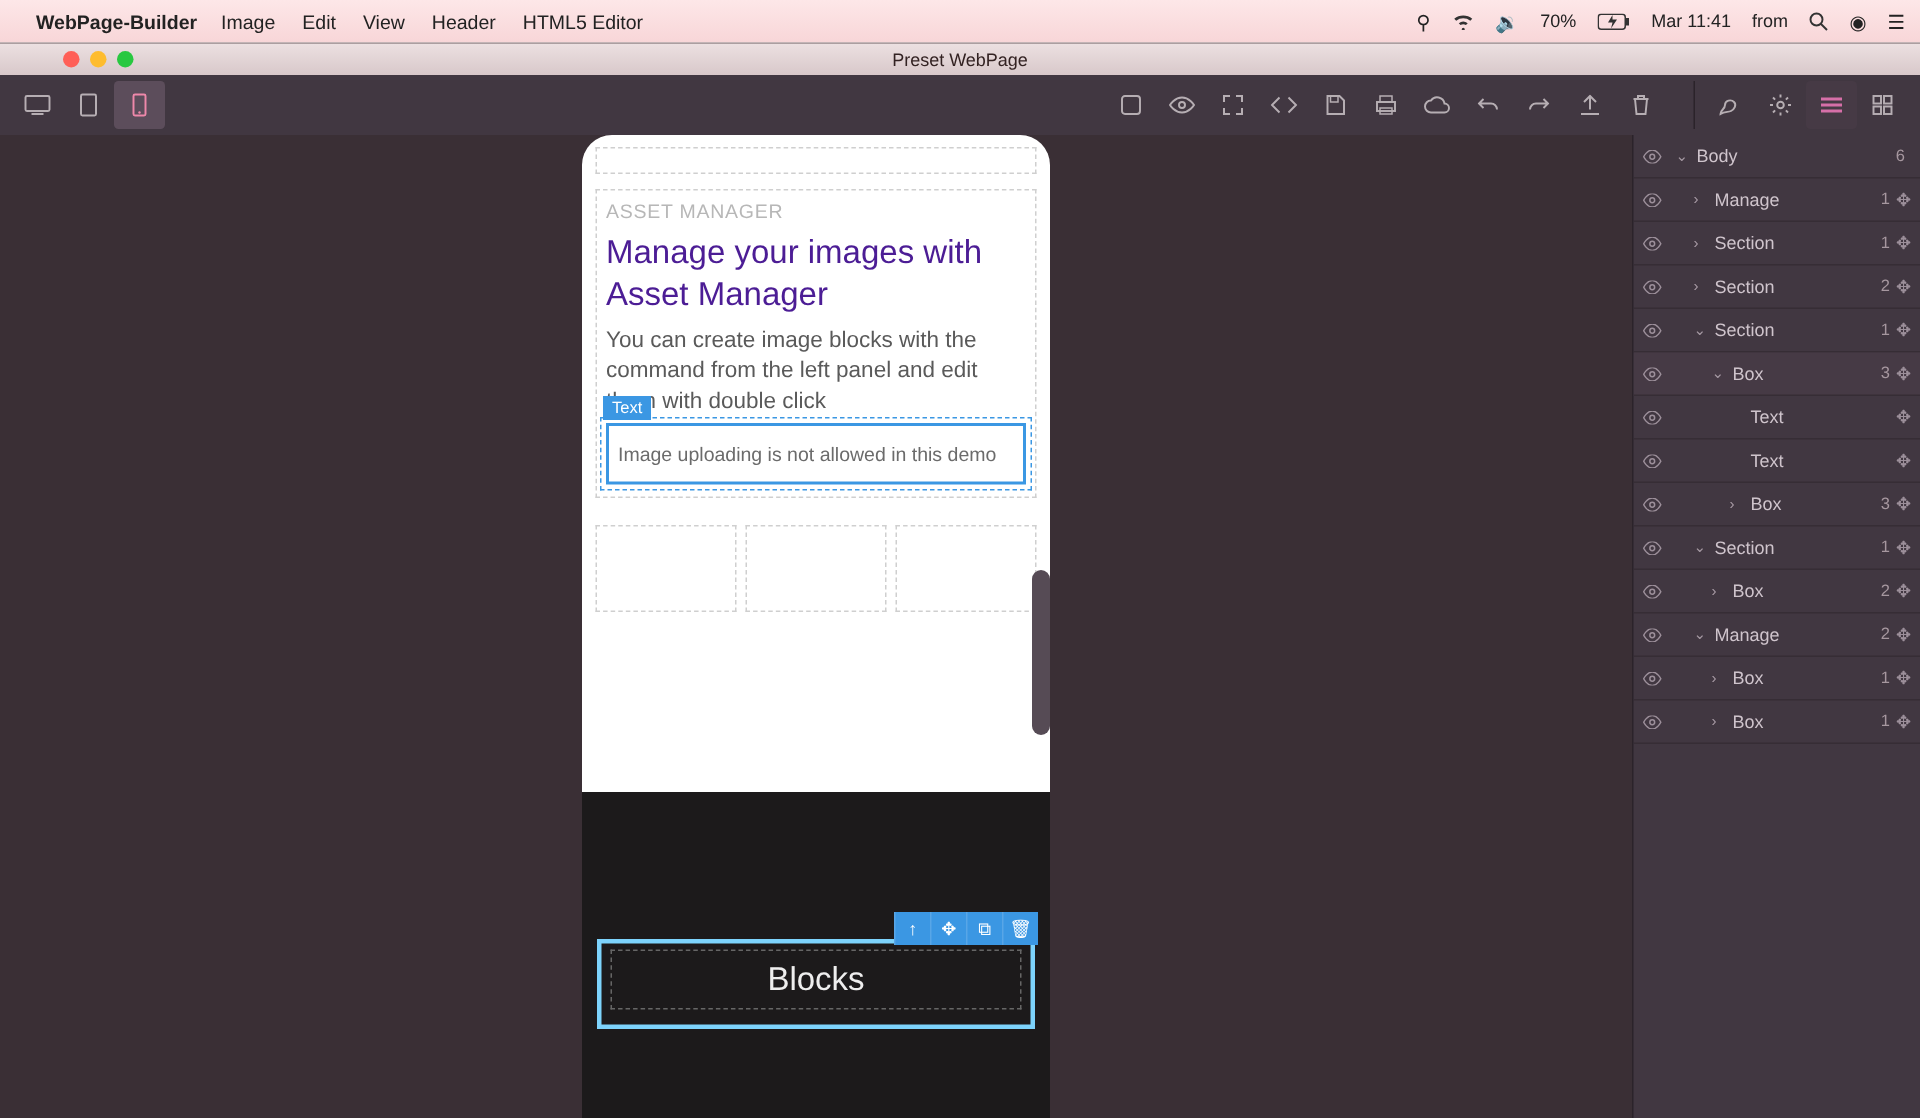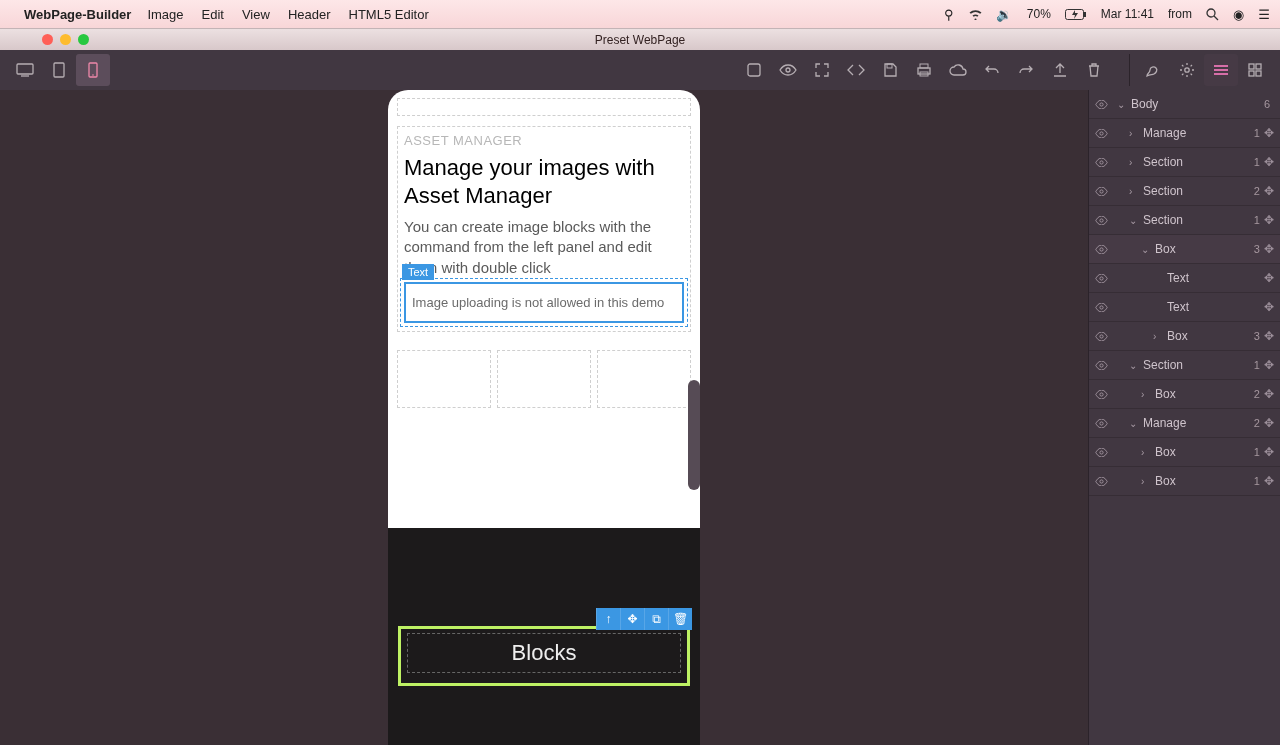--- a/index.html
+++ b/index.html
@@ -34,34 +34,34 @@
 .canvas-area { flex: 1; background: #3a2f35; display: flex; justify-content: center; overflow: hidden; }
 .rightpanel { width: 192px; background: #413741; color: #c9bfc7; font-size: 12px; border-left: 1px solid #2b232a; overflow-y: auto; }
 
 
 .device { width: 312px; background: #fff; margin-top: 0; position: relative; height: 100%; border-radius: 20px; }
 .frame { padding: 8px 9px; }
 .dashed { border: 1px dashed #cfcfcf; }
 .topspacer { height: 18px; margin-bottom: 10px; }
 .asset-section { padding: 6px 6px 8px 6px; margin-bottom: 10px; }
 .tag { color: #b7b7b7; font-size: 13px; letter-spacing: .5px; margin-bottom: 6px; }
-.h2 { font-size: 22px; color: #000000; line-height: 1.25; margin-bottom: 8px; }
+.h2 { font-size: 22px; color: #4c1d95; line-height: 1.25; margin-bottom: 8px; }
 .para { font-size: 15px; color: #5a5a5a; line-height: 1.35; margin-bottom: 4px; }
 
 .sel-wrap { position: relative; margin-top: 2px; }
 .sel-label { position: absolute; top: -18px; left: -2px; background: #3b97e3; color: #fff; font-size: 11px; padding: 2px 6px 2px 6px; }
 .sel-box { border: 2px solid #3b97e3; outline: 1px dashed #3b97e3; outline-offset: 3px; padding: 10px 6px; font-size: 13px; color: #6b6b6b; line-height: 1.35; }
 
 .row3 { display: flex; gap: 6px; margin-top: 18px; }
 .row3 .cell { flex: 1; height: 58px; border: 1px dashed #cfcfcf; }
 
 .dark-footer { background: #1c1a1b; min-height: 260px; margin-top: 112px; position: relative; padding: 98px 10px 10px 10px; }
 .sel-toolbar { position: absolute; top: 80px; right: 8px; background: #3b97e3; display: flex; gap: 0; }
 .sel-toolbar .tbtn { width: 24px; height: 22px; display: flex; align-items: center; justify-content: center; color: #fff; font-size: 12px; cursor: pointer; border-left: 1px solid rgba(255,255,255,.15); }
-.blocks-sel { border: 3px solid #bef264; padding: 4px 6px 10px 6px; }
+.blocks-sel { border: 3px solid #7dd3fc; padding: 4px 6px 10px 6px; }
 .blocks-sel .dash { border: 1px dashed #666; padding: 6px; }
 .blocks-title { text-align: center; color: #eee; font-size: 22px; }
 
 
 .tree-row { display: flex; align-items: center; height: 29px; padding: 0 6px 0 6px; border-bottom: 1px solid #362d35; }
 .tree-row.hdr { background: #463a45; }
 .eye { width: 18px; text-align: center; font-size: 11px; color: #9c8f9a; margin-right: 4px; }
 .caret { width: 14px; font-size: 10px; color: #a79aa4; }
 .lbl { flex: 1; color: #cfc4cc; }
 .badge { color: #a6979f; font-size: 11px; margin-right: 4px; }

